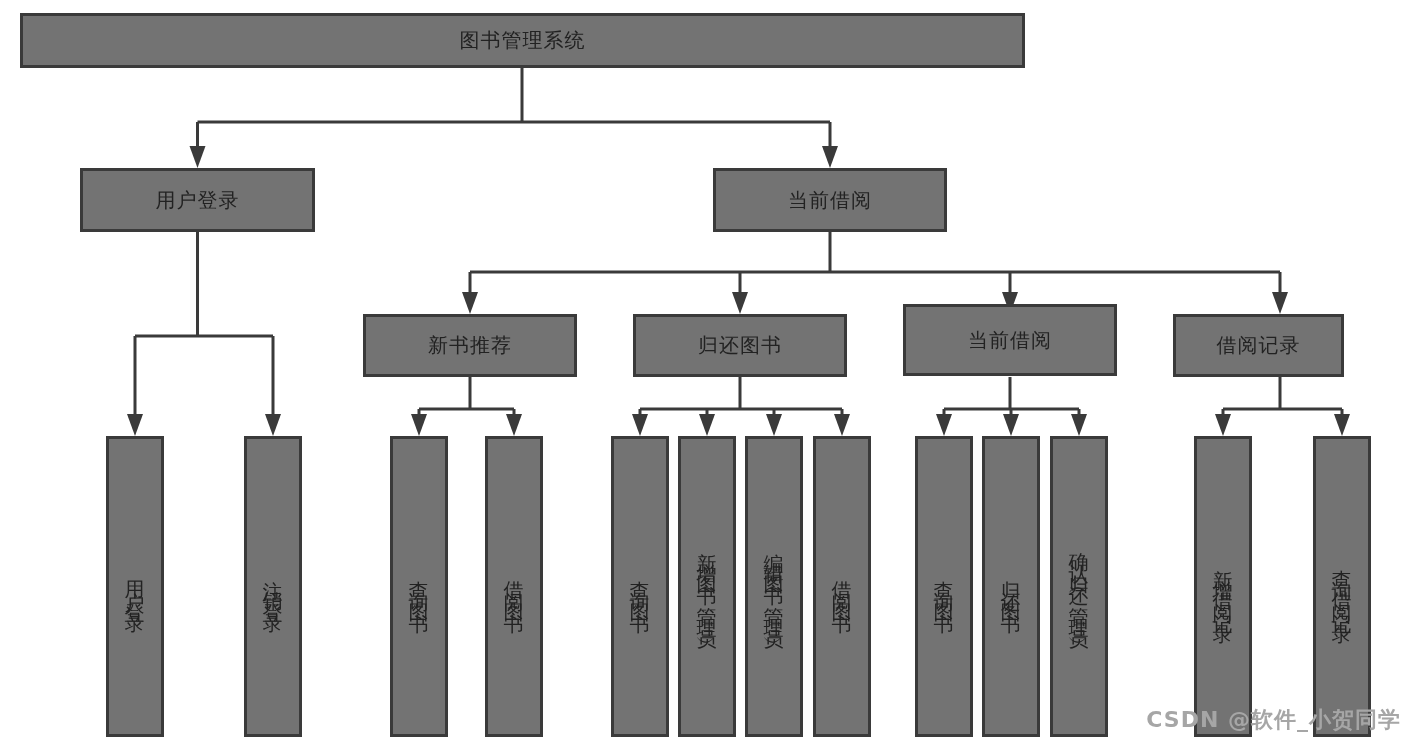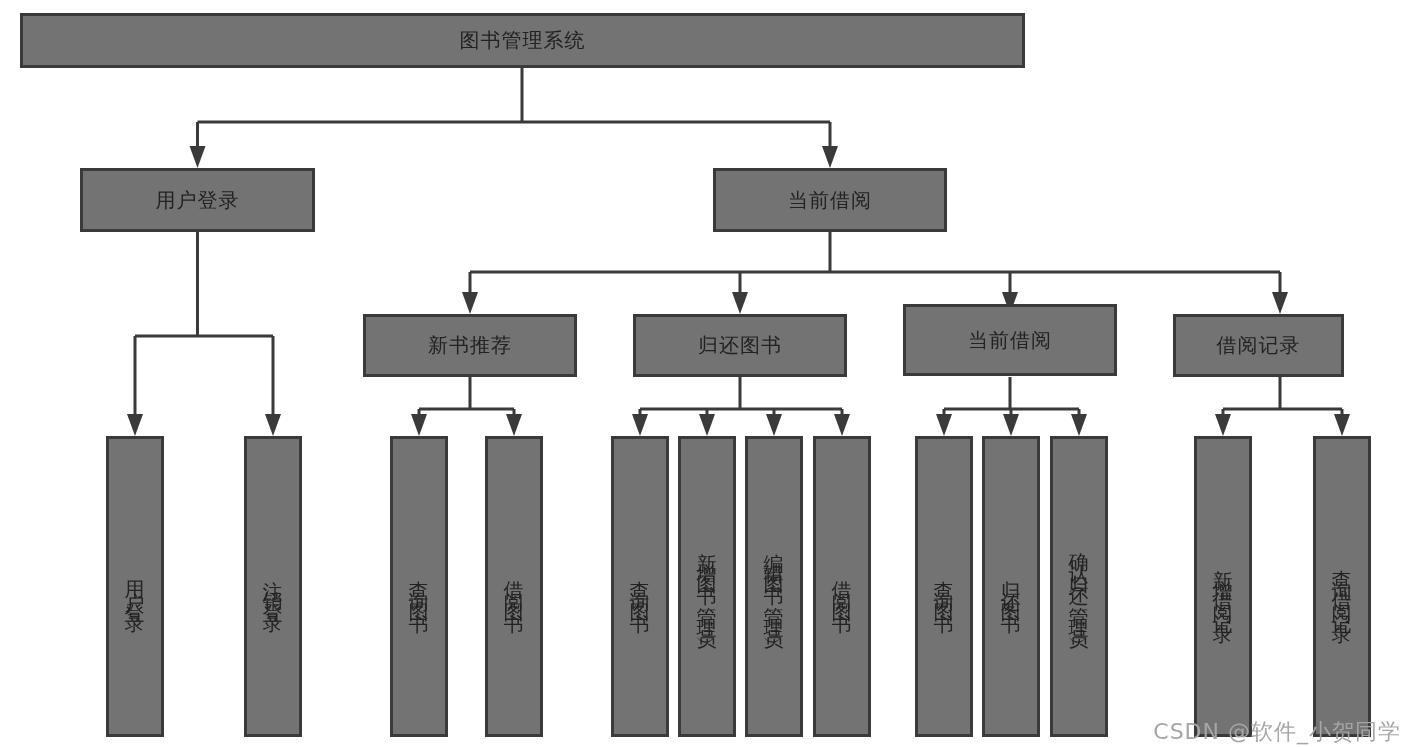--- a/index.html
+++ b/index.html
@@ -24,25 +24,26 @@
   .v{font-size:20px;}
   .vt{
     writing-mode:vertical-rl;
     text-orientation:mixed;
     letter-spacing:11px;
     line-height:1;
     white-space:nowrap;
   }
   .watermark{
     position:absolute;
-    right:4px;bottom:0;
+    right:4px;bottom:12px;
     font-size:22px;
     color:#a6a6a6;
     z-index:3;
     letter-spacing:1px;
+    font-weight:bold;
   }
 </style>
 </head>
 <body>
 
 <div class="canvas">
 
   <svg class="wires" width="1405" height="747" viewBox="0 0 1405 747">
     <g stroke="#3a3a3a" stroke-width="3" fill="none">
 

